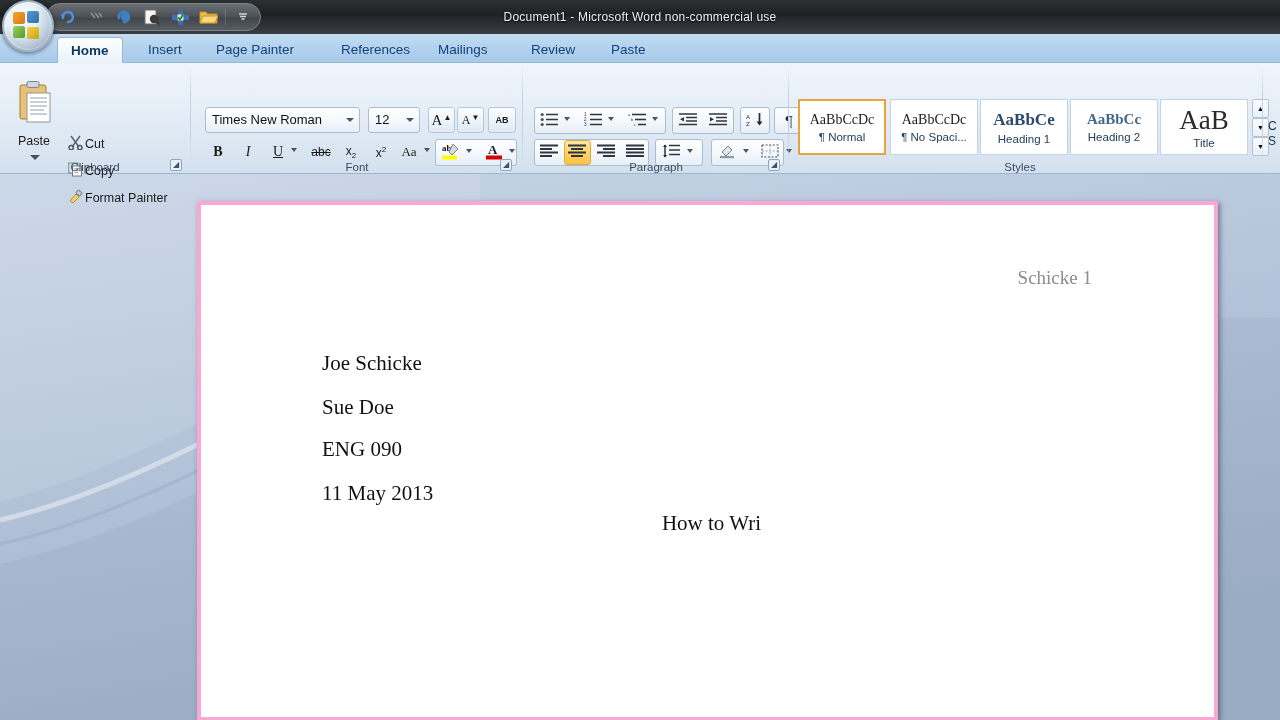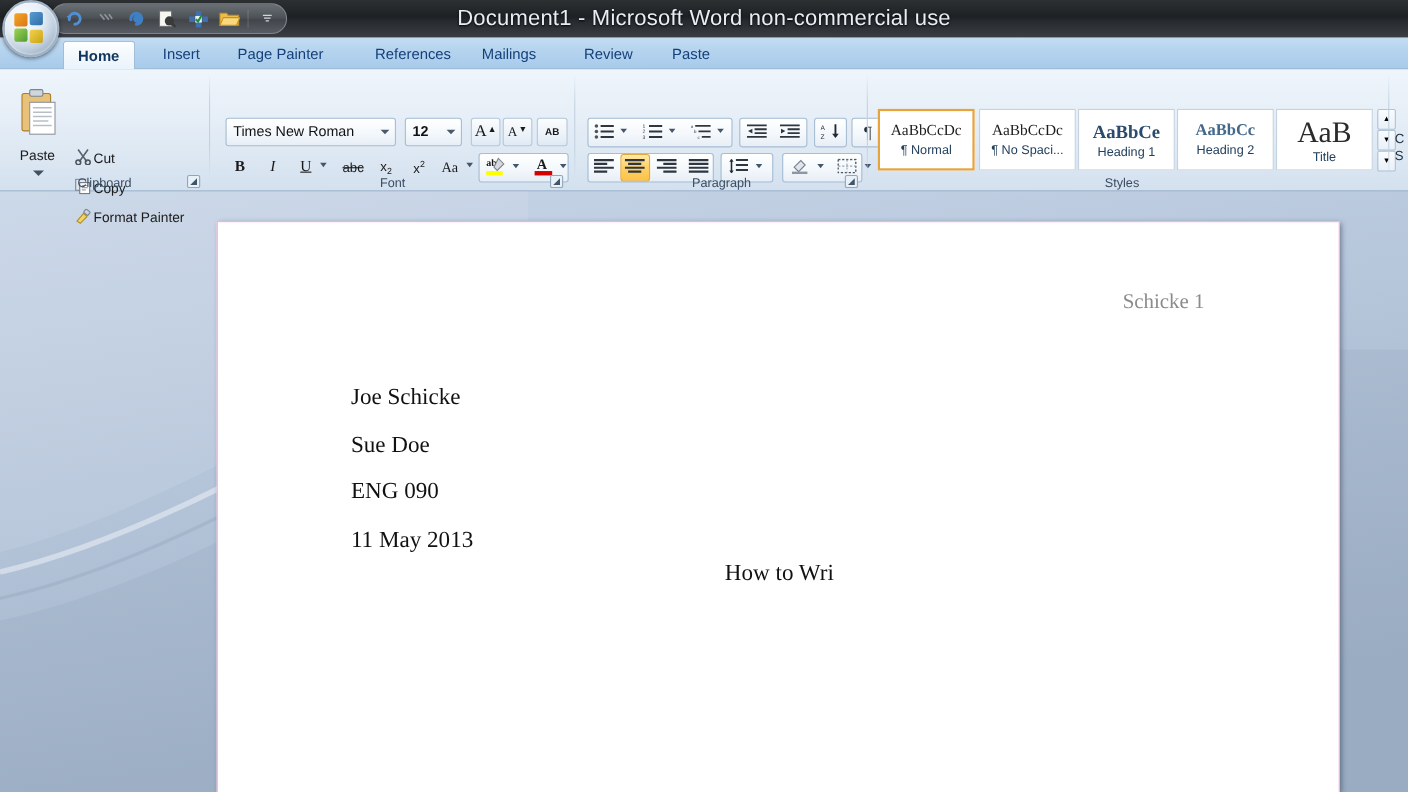--- a/index.html
+++ b/index.html
@@ -21,21 +21,21 @@
 
   
   #titlebar {
     position: absolute; left: 0; top: 0; width: 1280px; height: 34px;
     background: linear-gradient(180deg, #2d3033 0%, #1e2124 45%, #26292d 55%, #3a3e43 100%);
     z-index: 10;
   }
   #title-text {
     position: absolute; left: 0; top: 0; width: 1280px; height: 34px;
     line-height: 34px; text-align: center;
-    color: #e9eef5; font-size: 20px; letter-spacing: .2px;
+    color: #e9eef5; font-size: 12px; letter-spacing: .2px;
     text-shadow: 0 1px 2px #000;
   }
   
   #qat {
     position: absolute; left: 46px; top: 3px; height: 28px;
     padding: 0 6px 0 10px;
     display: flex; align-items: center; gap: 6px;
     background: linear-gradient(180deg, #6a6f75 0%, #4e5358 45%, #42464b 55%, #585d63 100%);
     border-radius: 14px;
     border: 1px solid #7d838a;
@@ -171,21 +171,21 @@
   }
 
   
   #doc-area {
     position: absolute; left: 0; top: 175px; width: 1280px; height: 545px; z-index: 1;
   }
   #page {
     position: absolute; left: 197px; top: 26px; width: 1021px; height: 520px;
     background: #ffffff;
     box-shadow: 2px 2px 5px rgba(40,55,75,.55);
-    border: 1px solid #f9a8d4;
+    border: 4px solid #f9a8d4;
     overflow: hidden;
   }
   #page-header {
     position: absolute; right: 122px; top: 62px;
     font-family: "Liberation Serif", serif; font-size: 19px; color: #8b8b8b;
   }
   .doc-line {
     position: absolute; left: 121px;
     font-family: "Liberation Serif", serif; font-size: 21px; color: #111;
   }
@@ -340,21 +340,21 @@
       <div class="group-label">Clipboard</div>
       <div class="dlg-launcher" style="right:8px;">◢</div>
     </div>
     <div class="group-sep" style="left:190px;"></div>
 
     <div class="group" style="left:192px; width:330px;">
       <div class="box" id="font-name-box" style="left:13px; top:44px; width:155px; height:26px;">
         <span class="combo-text">Times New Roman</span>
         <span class="combo-caret"></span>
       </div>
-      <div class="box" id="font-size-box" style="left:176px; top:44px; width:52px; height:26px;font-weight:bold;">
+      <div class="box" id="font-size-box" style="left:176px; top:44px; width:52px; height:26px;">
         <span class="combo-text">12</span>
         <span class="combo-caret"></span>
       </div>
 
       <div class="sqbtn" style="left:236px; top:44px; width:27px; height:26px;">
         <span style="font-family:'Liberation Serif',serif;font-size:15px;">A</span>
         <span style="font-size:8px;margin-left:1px;margin-bottom:5px;">▲</span>
       </div>
       <div class="sqbtn" style="left:265px; top:44px; width:27px; height:26px;">
         <span style="font-family:'Liberation Serif',serif;font-size:12px;">A</span>

